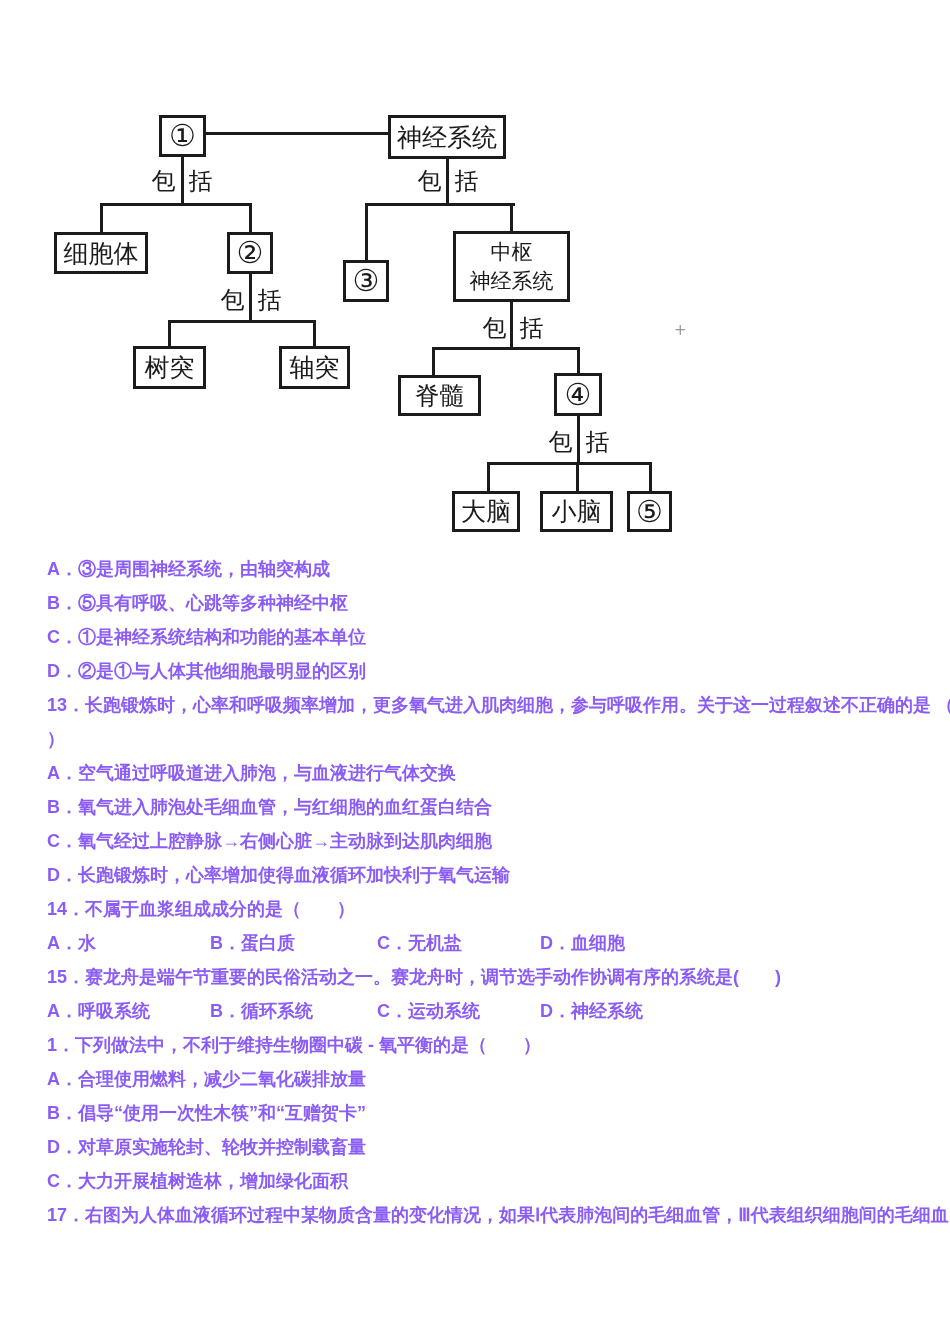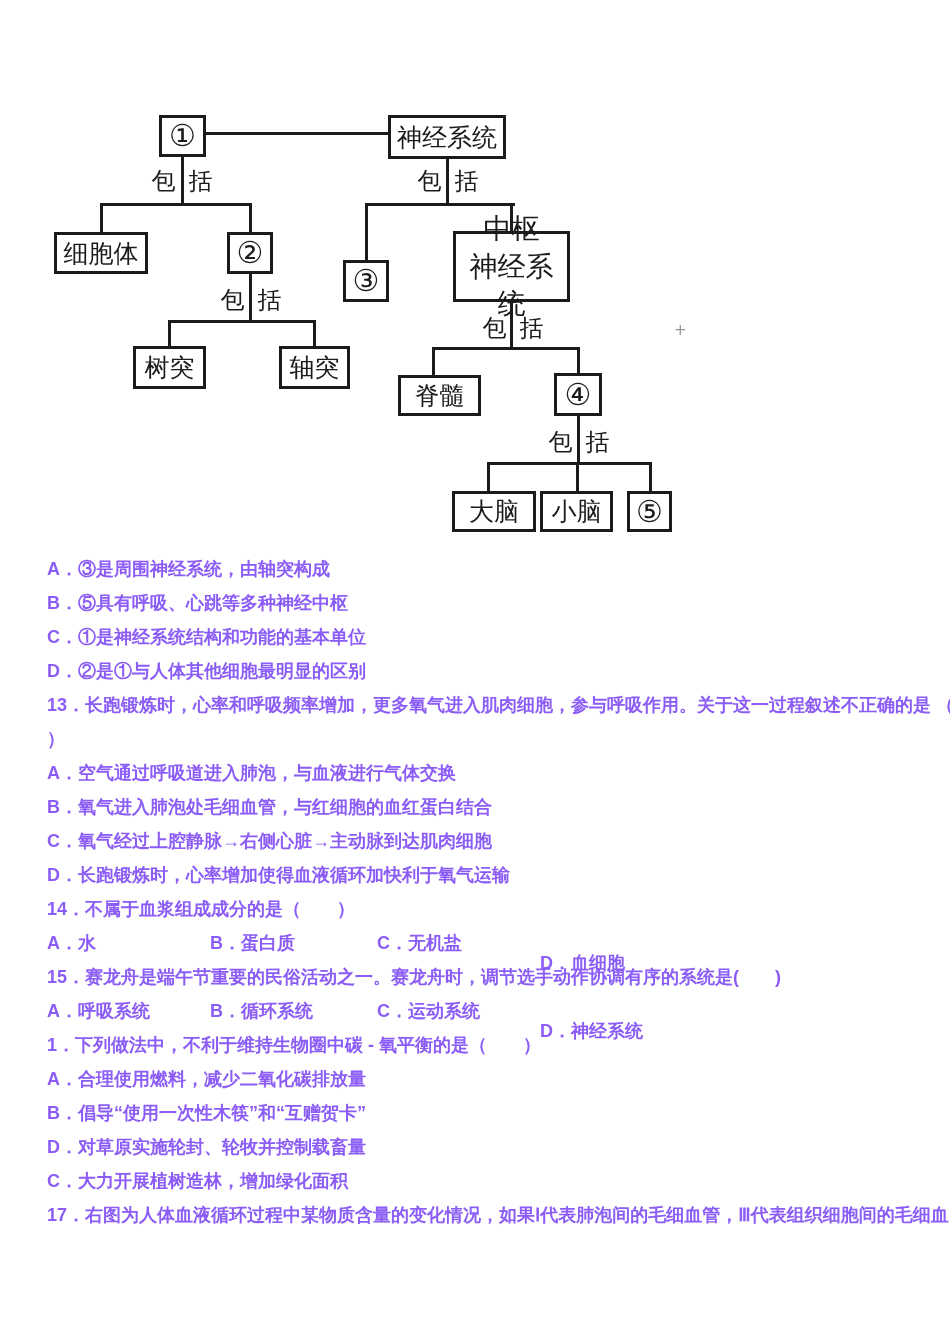--- a/index.html
+++ b/index.html
@@ -20,21 +20,21 @@
     box-sizing:border-box;
     border:3px solid #1b1b1b;
     background:#fff;
     display:flex;align-items:center;justify-content:center;
     font-family:"Liberation Serif",serif;
     font-weight:500;
     font-size:25px;color:#1b1b1b;
     text-align:center;
   }
   .dbox .circ{font-size:30px;line-height:1;}
-  .dbox.twoLine{flex-direction:column;line-height:1.35;font-size:28px;}
+  .dbox.twoLine{flex-direction:column;line-height:1.35;font-size:21px;}
   .inc{
     position:absolute;
     transform:translateX(-50%);
     display:flex;gap:13px;
     font-family:"Liberation Serif",serif;
     font-weight:500;
     font-size:24px;color:#1b1b1b;
     line-height:1;
   }
   .cursor-mark{
@@ -44,21 +44,21 @@
   }
   
   .tb{
     position:absolute;left:47px;top:552px;width:903px;
     font-weight:700;font-size:18px;
     color:#8b5cf6;
   }
   .ln{height:34px;line-height:34px;white-space:nowrap;}
   .ln.row{position:relative;}
   .ln.row span{position:absolute;top:0;}
-  .c0{left:0;} .c1{left:163px;} .c2{left:330px;} .c3{left:493px;margin-top:20px;}
+  .c0{left:0;} .c1{left:163px;} .c2{left:330px;} .c3{left:493px;}
 </style>
 </head>
 <body>
 
 <div class="page">
 
   <div class="diagram">
 
     <div class="hl" style="left:206px;top:132px;width:182px;height:3px;"></div>
     <div class="vl" style="left:181px;top:157px;width:3px;height:46px;"></div>
@@ -128,21 +128,21 @@
     </div>
     <div class="dbox" style="left:279px;top:346px;width:71px;height:43px;">
       <span>轴突</span>
     </div>
     <div class="dbox" style="left:398px;top:375px;width:83px;height:41px;">
       <span>脊髓</span>
     </div>
     <div class="dbox" style="left:554px;top:373px;width:48px;height:43px;">
       <span class="circ">④</span>
     </div>
-    <div class="dbox" style="left:452px;top:491px;width:84px;height:41px;">
+    <div class="dbox" style="left:452px;top:491px;width:68px;height:41px;">
       <span>大脑</span>
     </div>
     <div class="dbox" style="left:540px;top:491px;width:73px;height:41px;">
       <span>小脑</span>
     </div>
     <div class="dbox" style="left:627px;top:491px;width:45px;height:41px;">
       <span class="circ">⑤</span>
     </div>
 
     <div class="cursor-mark" style="left:674px;top:323px;">+</div>

